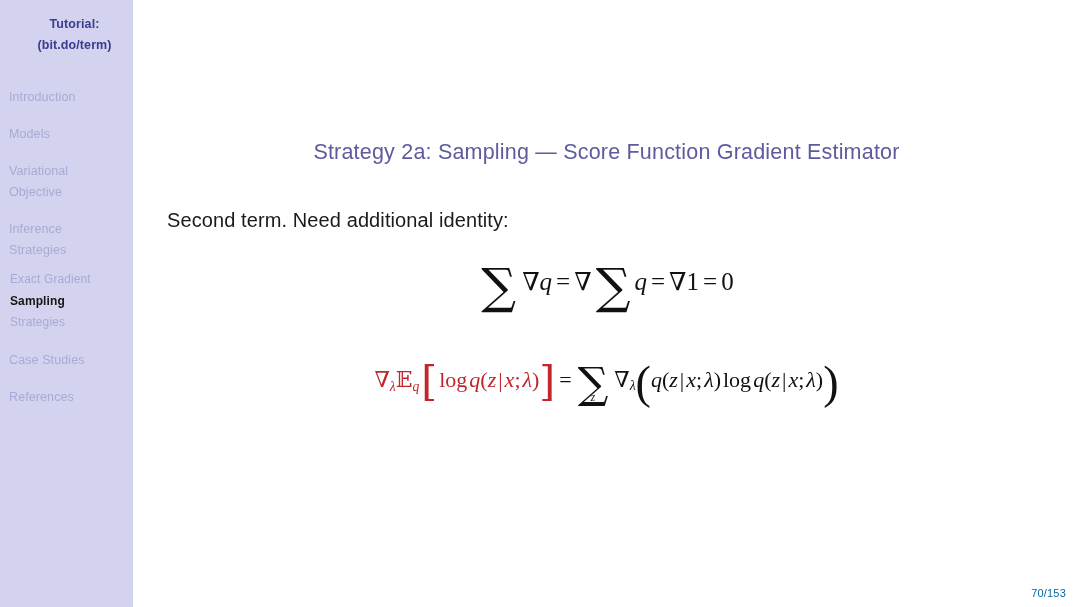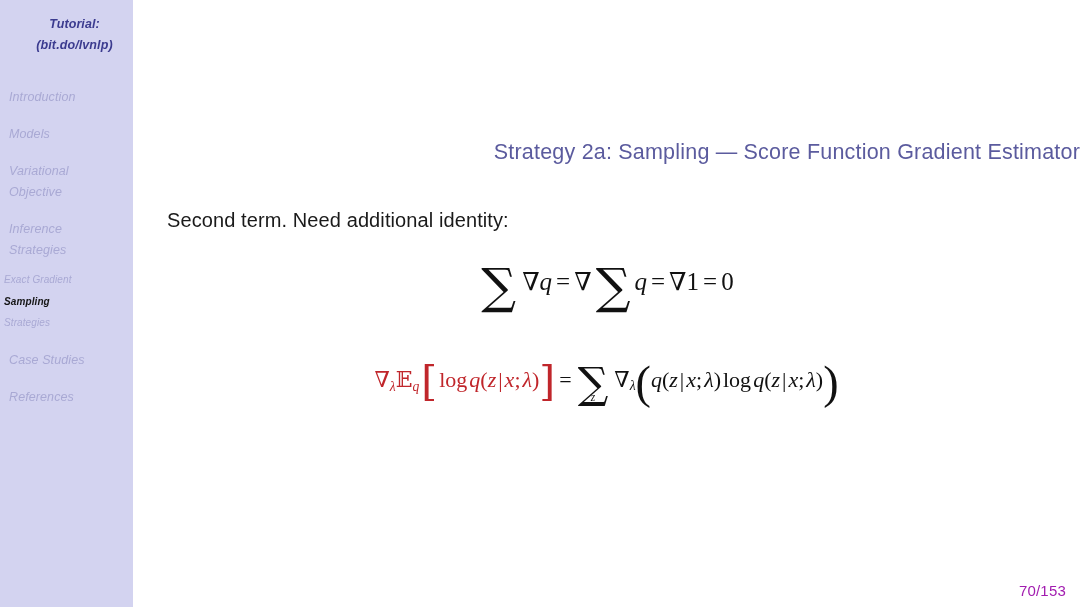--- a/index.html
+++ b/index.html
@@ -17,21 +17,20 @@
 
   
   #sidebar {
     position: absolute;
     left: 0;
     top: 0;
     width: 149px;
     height: 607px;
     background: #d3d3f0;
     box-sizing: border-box;
-    font-style: italic;
   }
 
   #sidebar-header {
     padding-top: 14px;
     text-align: center;
     color: #3b3b8f;
     font-weight: bold;
     font-size: 12.5px;
     line-height: 21px;
     letter-spacing: 0.1px;
@@ -47,23 +46,23 @@
     font-size: 12.5px;
     line-height: 21px;
     padding-left: 9px;
     margin-bottom: 16px;
     letter-spacing: 0.1px;
   }
   .nav-section .l2 { display: block; }
 
   .nav-sub {
     color: #a9a9d4;
-    font-size: 10px;
+    font-size: 12px;
     line-height: 21.5px;
-    padding-left: 4px;
+    padding-left: 10px;
     letter-spacing: 0.1px;
   }
   .nav-sub.active {
     color: #151515;
     font-weight: bold;
   }
 
   .subgroup {
     margin-top: -8px;
     margin-bottom: 16px;
@@ -77,21 +76,21 @@
     width: 947px;
     height: 607px;
     background: #ffffff;
   }
 
   #slide-title {
     position: absolute;
     left: 0;
     right: 0;
     top: 140px;
-    text-align: right;
+    text-align: center;
     color: #5b5b9e;
     font-size: 21.5px;
     letter-spacing: 0.2px;
   }
 
   #body-text {
     position: absolute;
     left: 34px;
     top: 209px;
     color: #1a1a1a;
@@ -182,33 +181,33 @@
     font-style: normal;
   }
   .spc { display: inline-block; width: 4px; }
   .spc-sm { display: inline-block; width: 2px; }
 
   
   #page-number {
     position: absolute;
     right: 14px;
     bottom: 8px;
-    color: #a21caf;
-    font-size: 15px;
+    color: #0369a1;
+    font-size: 11px;
     letter-spacing: 0.2px;
   }
 </style>
 </head>
 <body>
 
 <div id="sidebar">
 
   <div id="sidebar-header">
     <span class="hline">Tutorial:</span>
-    <span class="hline">(bit.do/lvnlp)</span>
+    <span class="hline">(bit.do/term)</span>
   </div>
 
   <div id="sidebar-nav">
 
     <div class="nav-section">
       <span>Introduction</span>
     </div>
 
     <div class="nav-section">
       <span>Models</span>

